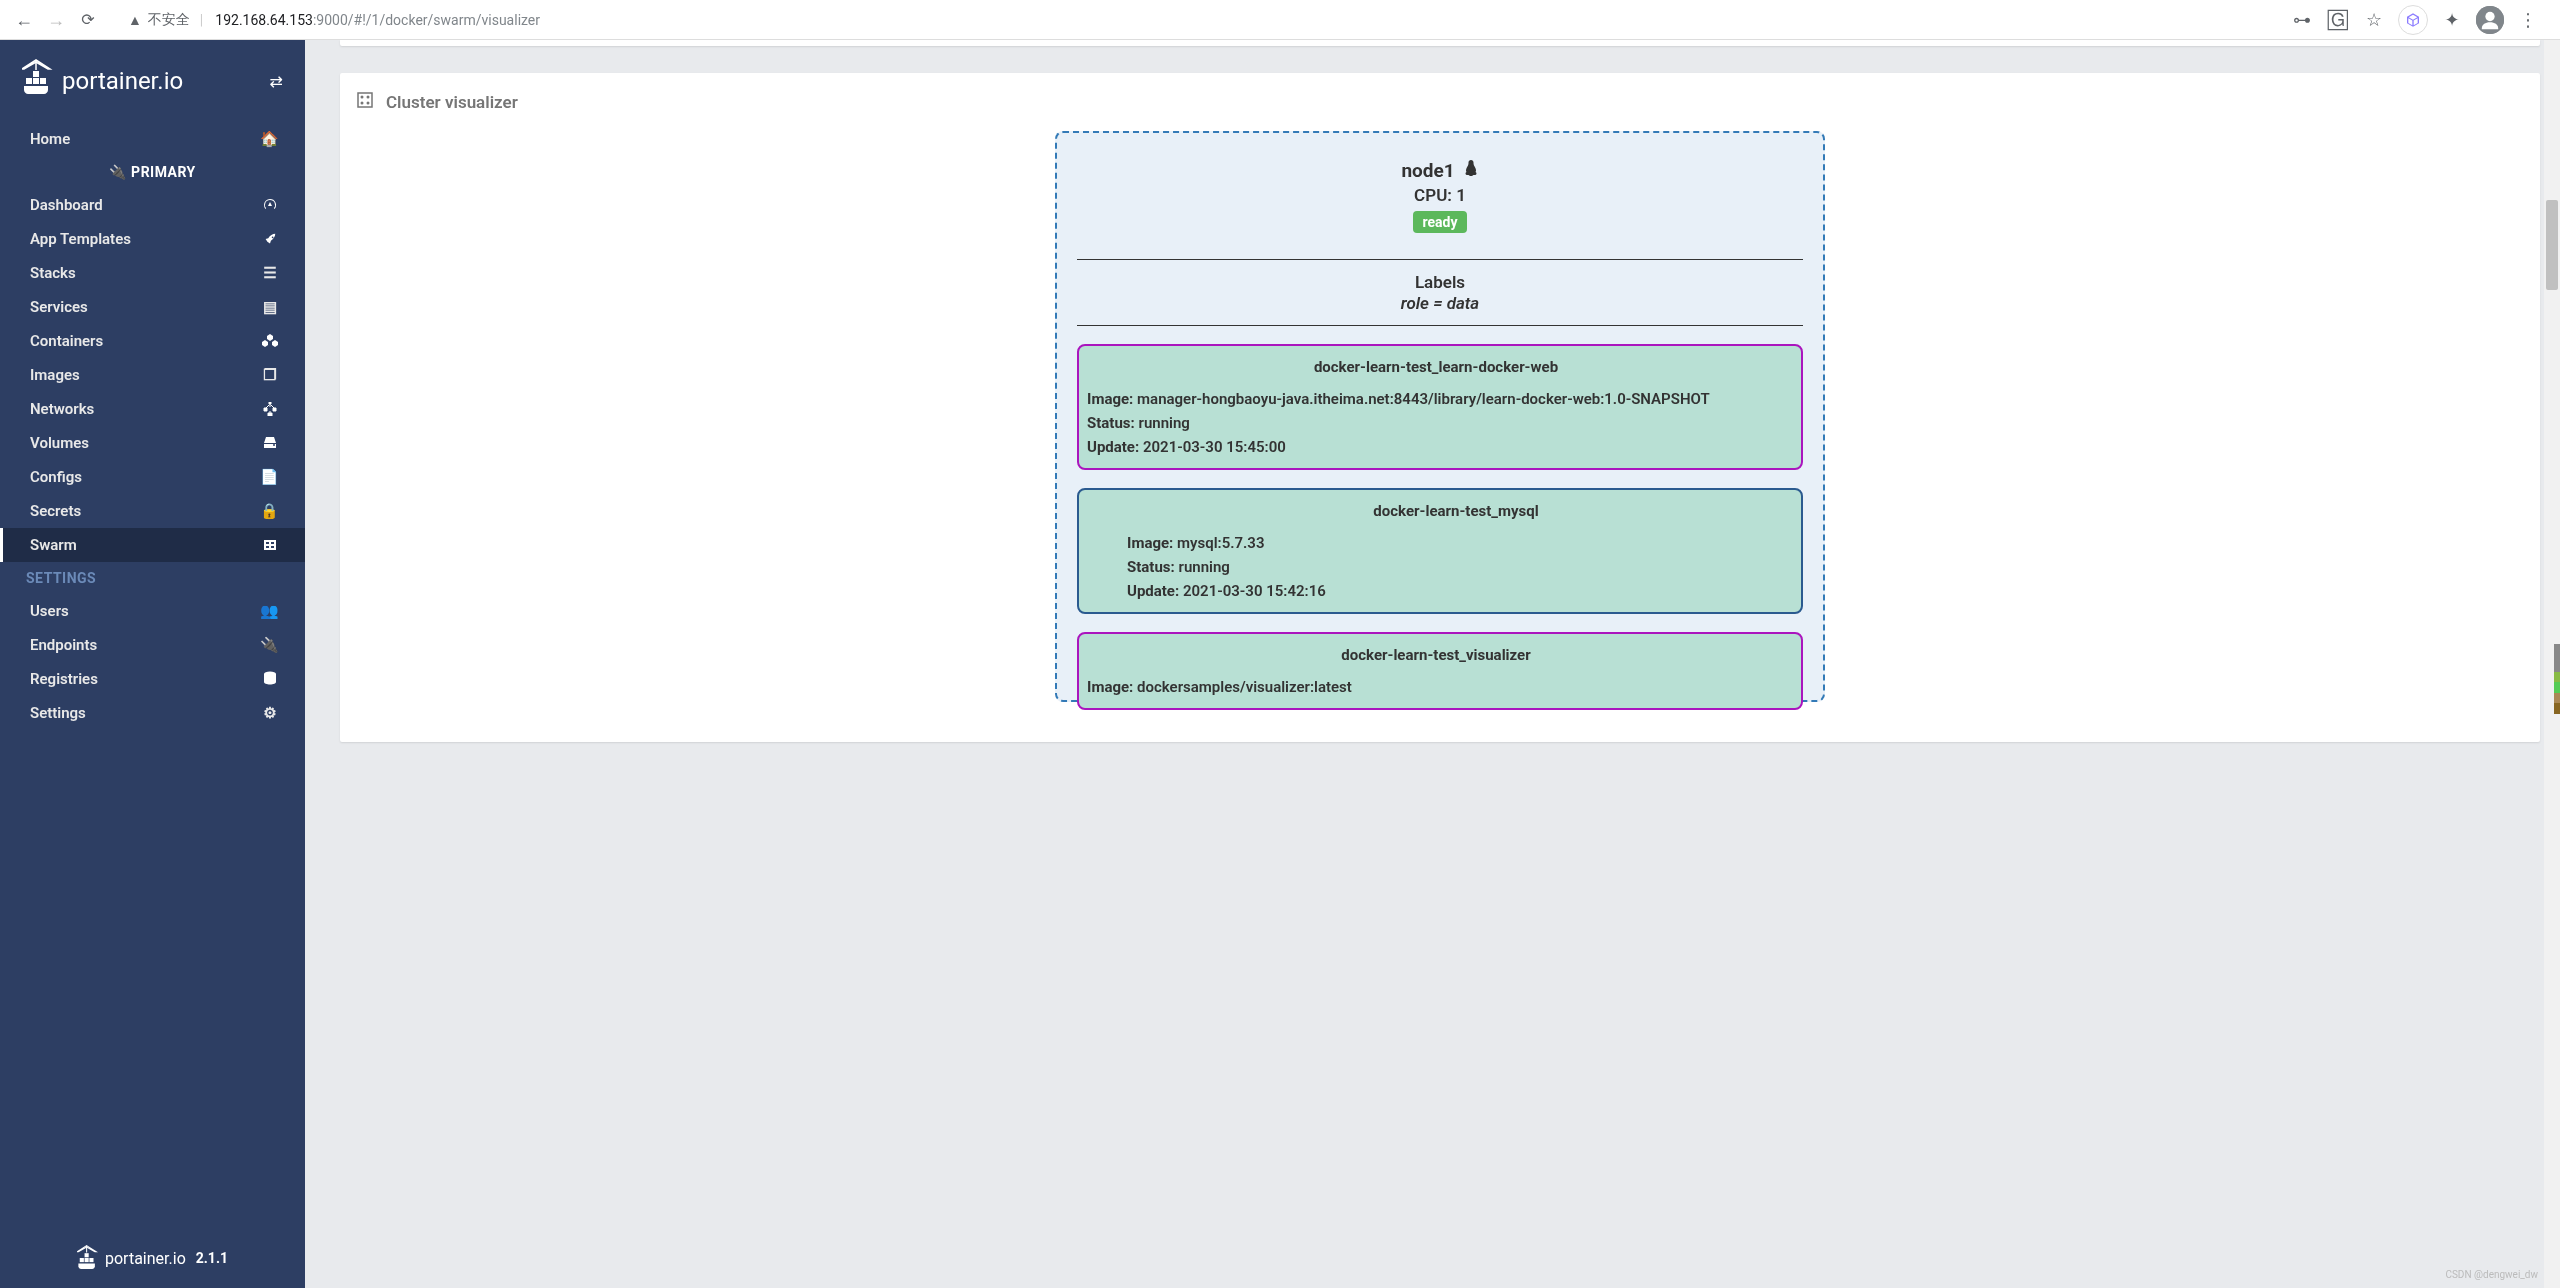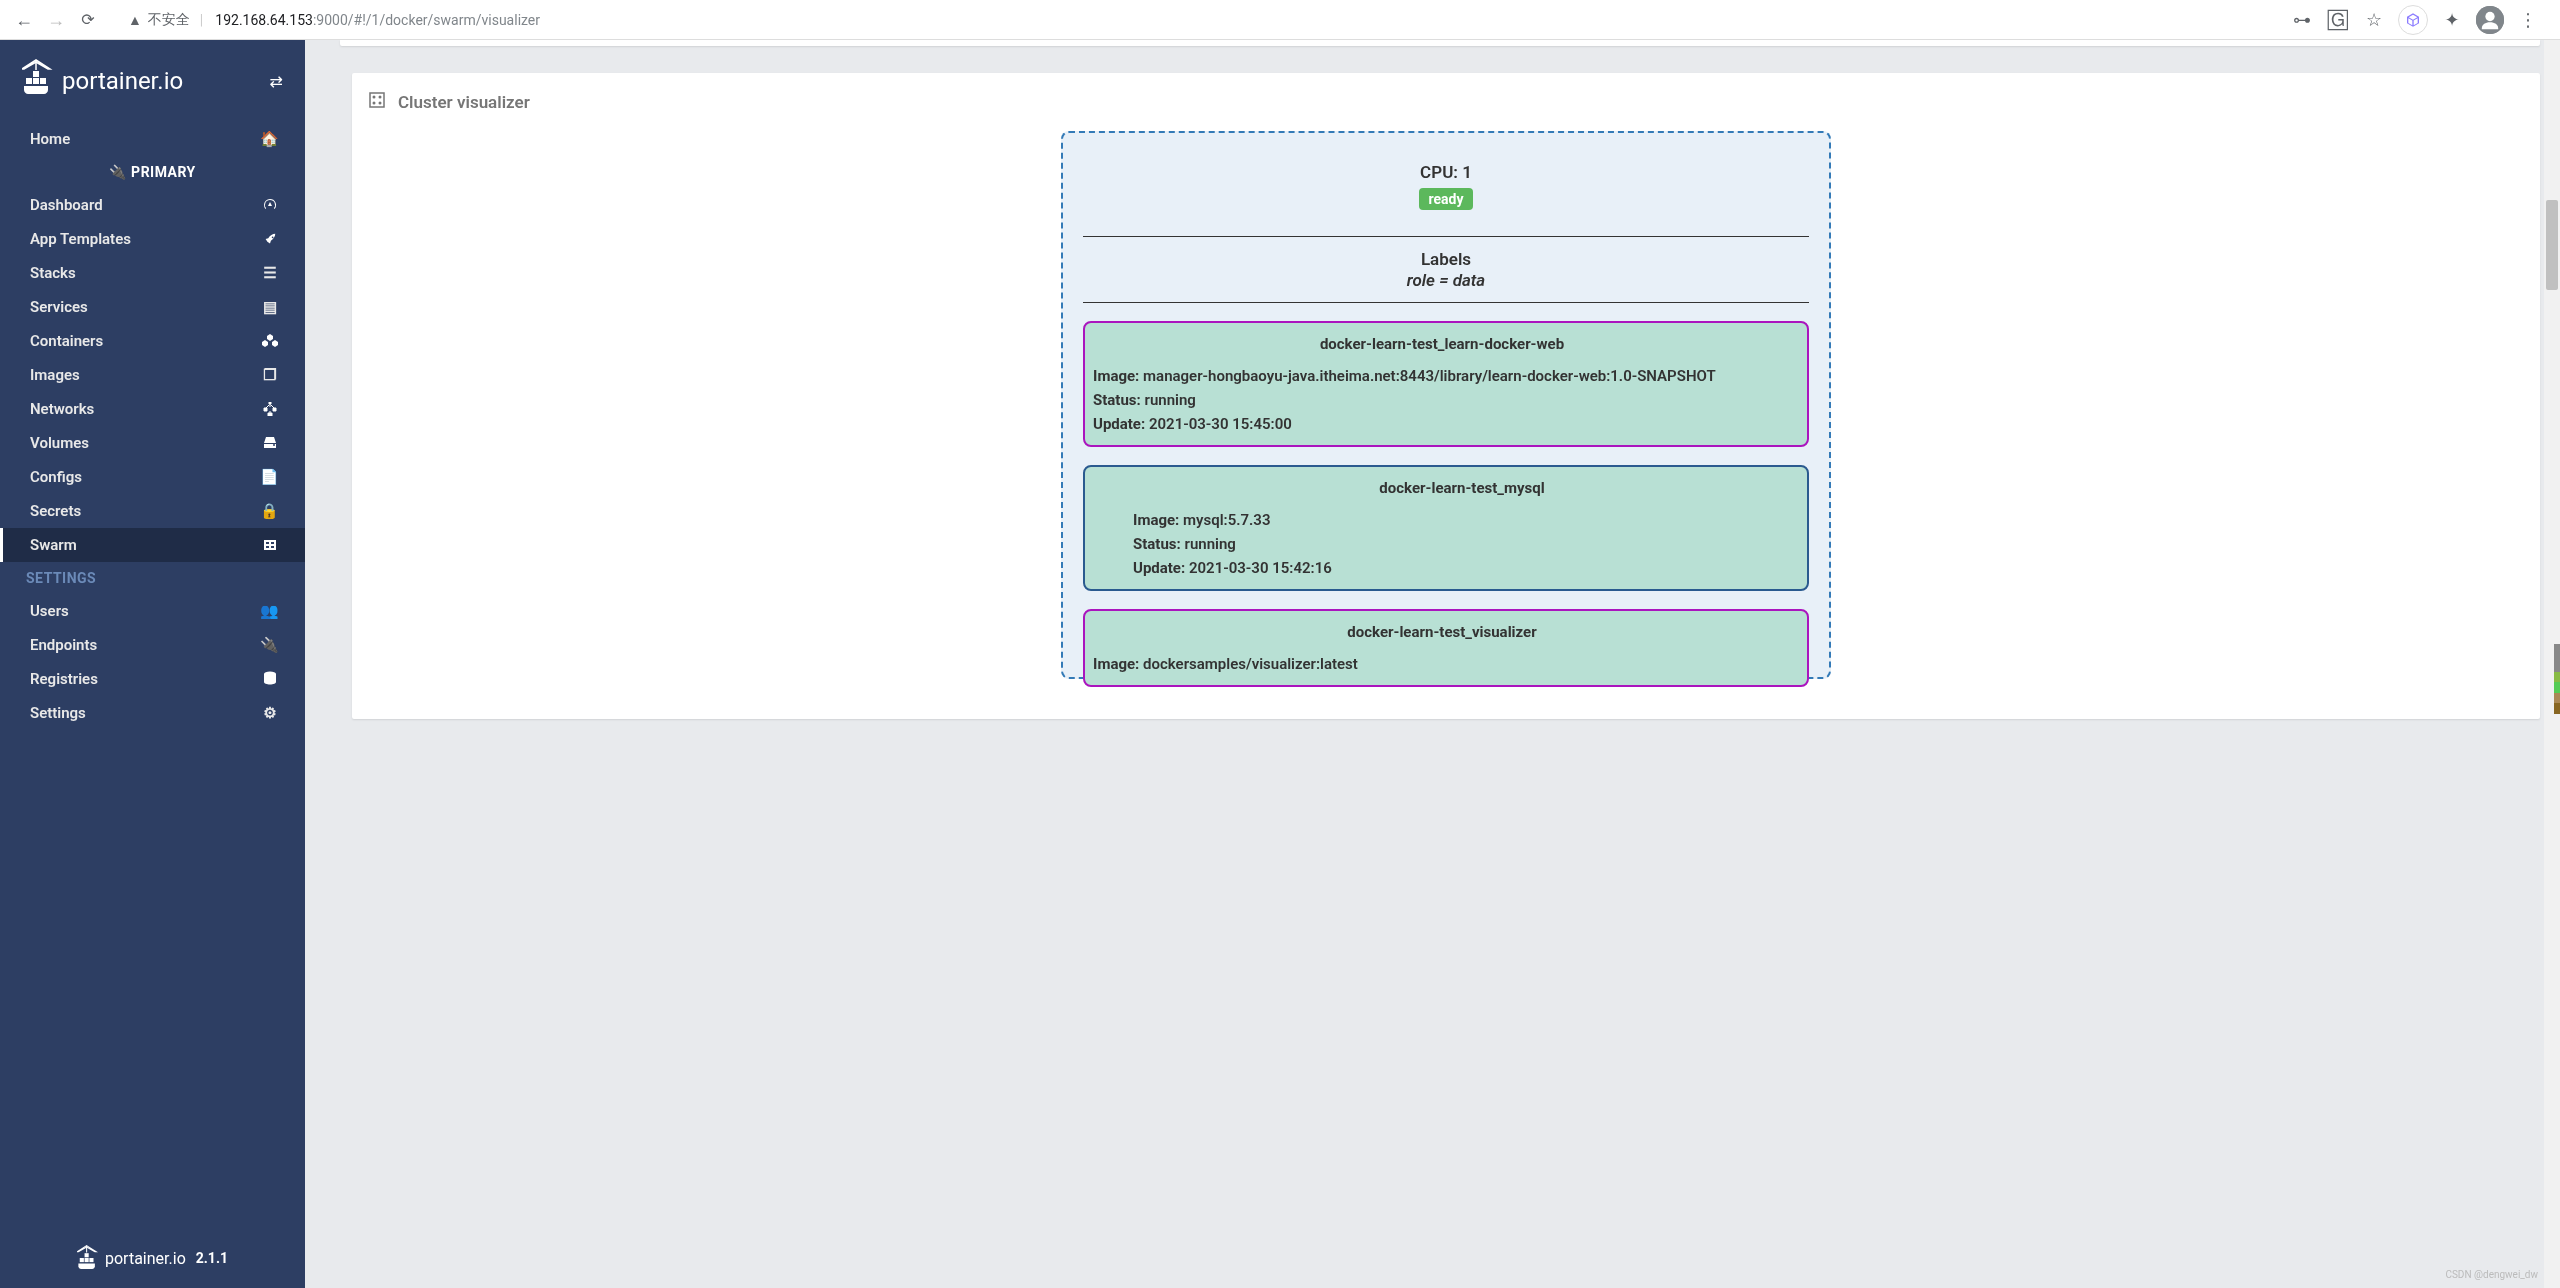--- a/index.html
+++ b/index.html
@@ -197,21 +197,21 @@
     .scrollbar-thumb {
       position: absolute;
       right: 2px;
       width: 12px;
       background: #c0c0c0;
       border-radius: 2px;
     }
     
     .panel {
       background: #fff;
-      margin: 27px 20px 20px 47px;
+      margin: 27px 20px 20px 35px;
       border-radius: 2px;
       box-shadow: 0 1px 2px rgba(0,0,0,0.1);
     }
     .panel-header {
       display: flex;
       align-items: center;
       gap: 12px;
       padding: 18px 16px;
       color: #767676;
       font-size: 17px;
@@ -524,20 +524,26 @@
               <circle fill="#767676" cx="6" cy="6" r="1.5"></circle>
               <circle fill="#767676" cx="12" cy="6" r="1.5"></circle>
               <circle fill="#767676" cx="6" cy="12" r="1.5"></circle>
               <circle fill="#767676" cx="12" cy="12" r="1.5"></circle>
             </svg></span>
         <span>Cluster visualizer</span>
       </div>
       <div class="panel-body">
         <div class="node-container">
           <div class="node-header">
+            <div class="node-title">
+              <span>node1</span>
+              <span><svg width="16" height="18" viewBox="0 0 16 18">
+                    <path fill="#333" d="M8 1c-1.5 0-2.5 1-2.5 2.5 0 1 0 2-.5 3-1 2-2 3-2 5 0 .5.2 1 .5 1.5-.5.3-1 .8-1 1.5 0 1 1 1.5 2 1.5h1c.5.5 1.5 1 2.5 1s2-.5 2.5-1h1c1 0 2-.5 2-1.5 0-.7-.5-1.2-1-1.5.3-.5.5-1 .5-1.5 0-2-1-3-2-5-.5-1-.5-2-.5-3C10.5 2 9.5 1 8 1z"></path>
+                  </svg></span>
+            </div>
             <div class="node-spec">
               <span>CPU:</span>
               <span>1</span>
             </div>
             <span class="status-badge">ready</span>
           </div>
           <hr class="divider">
           <div class="labels-title">Labels</div>
           <div class="labels-value">role = data</div>
           <hr class="divider">

